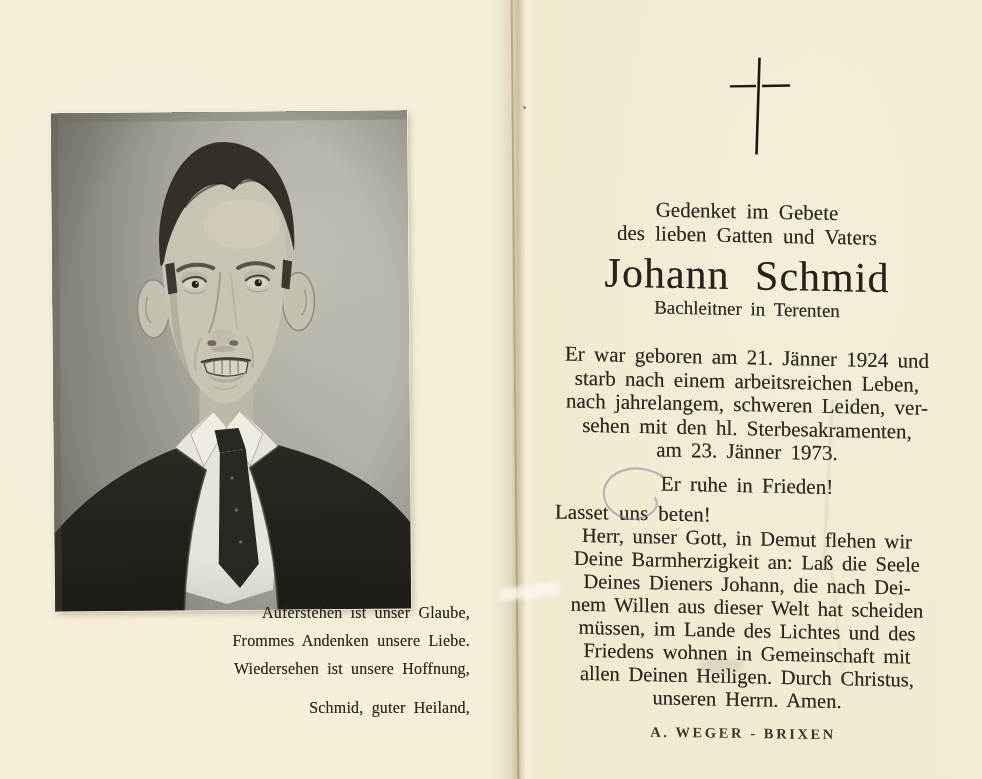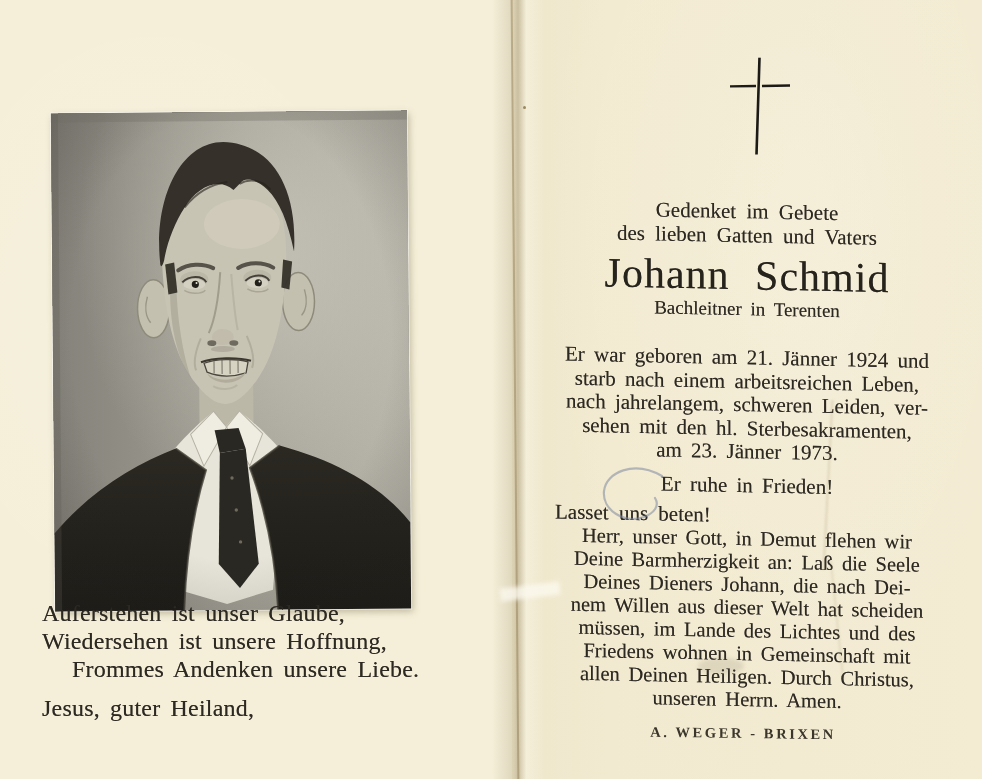--- a/index.html
+++ b/index.html
@@ -22,22 +22,22 @@
   .fold-line{position:absolute;left:514px;top:-4px;width:2px;height:790px;
      background:rgba(148,130,88,0.5);transform:rotate(-0.5deg);filter:blur(0.4px);}
 
   
   .photo{position:absolute;left:53px;top:112px;width:356px;height:498px;
      transform:rotate(-0.5deg);
      box-shadow:0 0 0 1px rgba(255,255,255,0.55), 2px 3px 7px rgba(95,82,48,0.35),
        inset 0 4px 5px -3px rgba(40,38,30,0.65), inset 4px 0 6px -4px rgba(40,38,30,0.5);
      background:#9a978e;}
   .photo svg{display:block;}
-  .left-verse{position:absolute;left:42px;top:599px;width:428px;text-align:left;
-     font-size:24px;line-height:28px;word-spacing:4px;letter-spacing:0.2px;}
+  .left-verse{position:absolute;left:42px;top:599px;width:428px;text-align:right;
+     font-size:16px;line-height:28px;word-spacing:4px;letter-spacing:0.2px;}
   .left-verse .indent{margin-left:30px;}
   .verse-gap{height:11px;}
 
   
   .right-col{position:absolute;left:535px;top:42px;width:424px;text-align:center;
      transform:skewY(1.15deg);transform-origin:0 0;}
   .cross-wrap{height:108px;padding-top:11px;}
   .cross-wrap svg{margin-left:26px;}
   .intro{margin-top:34px;font-size:21px;line-height:24px;word-spacing:5px;}
   .name{margin-top:5px;font-size:42px;line-height:46px;word-spacing:14px;letter-spacing:1px;color:#26231d;}
@@ -168,24 +168,24 @@
       <path d="M160,274 C166,278 178,278 184,273" fill="none" stroke="#a5a191" stroke-width="2" opacity="0.45"></path>
 
       <rect width="356" height="498" fill="url(#vig)"></rect>
       <rect width="356" height="9" fill="#6f6d65" opacity="0.35"></rect>
       <rect width="7" height="498" fill="#5c5a52" opacity="0.28"></rect>
     </svg>
   </div>
 
   <div class="left-verse ink">
     <div class="t-line">Auferstehen ist unser Glaube,</div>
+    <div class="t-line indent">Frommes Andenken unsere Liebe.</div>
     <div class="t-line">Wiedersehen ist unsere Hoffnung,</div>
-    <div class="t-line indent">Frommes Andenken unsere Liebe.</div>
     <div class="verse-gap"></div>
-    <div class="t-line">Jesus, guter Heiland,</div>
+    <div class="t-line">Schmid, guter Heiland,</div>
   </div>
 
   <div class="right-col">
 
     <div class="cross-wrap">
       <svg width="64" height="98" viewBox="0 0 64 98">
         <line x1="31.5" y1="0" x2="28.5" y2="97" stroke="#1c1a16" stroke-width="2.6"></line>
         <line x1="2" y1="29.5" x2="28" y2="28.6" stroke="#1c1a16" stroke-width="2.4"></line>
         <line x1="34" y1="28.4" x2="62" y2="27.4" stroke="#1c1a16" stroke-width="2.4"></line>
       </svg>

